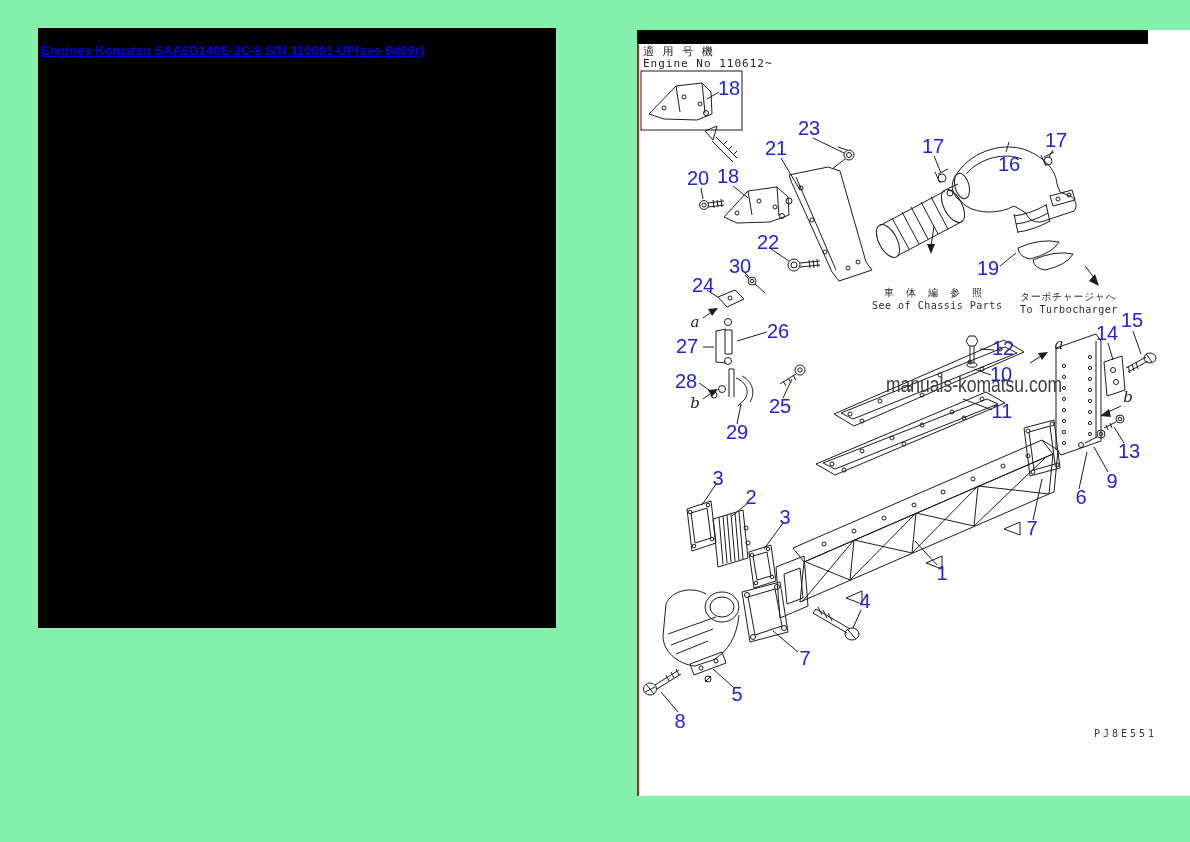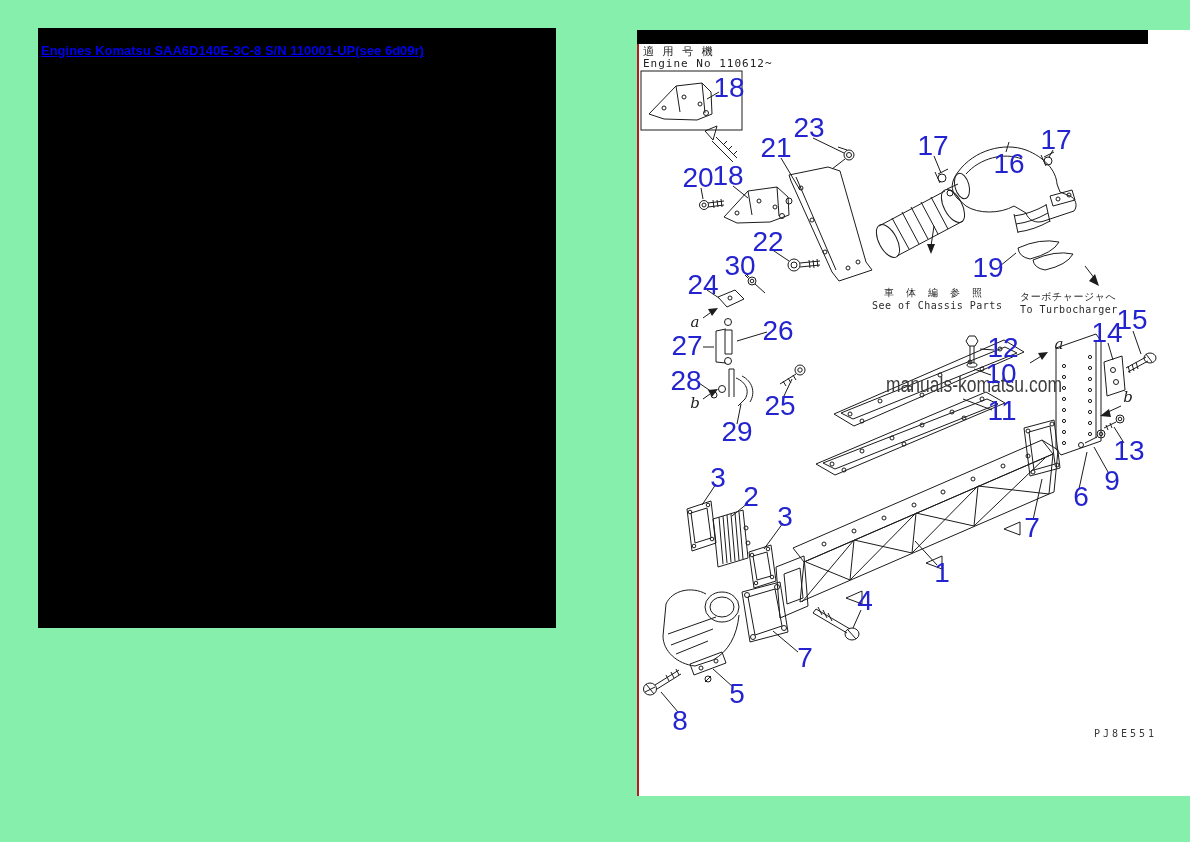--- a/index.html
+++ b/index.html
@@ -16,21 +16,21 @@
         font-family:"DejaVu Sans Mono",monospace;font-size:11px;line-height:12px;letter-spacing:1px;}
   svg.art{position:absolute;left:0;top:0;pointer-events:none;}
   .art path,.art rect,.art circle,.art ellipse{stroke:#1c1c1c;fill:none;stroke-width:1;}
   .art .fill{fill:#1c1c1c;stroke:none;}
   .art text{stroke:none;}
   .cap-jp{fill:#2a2a2a;font-family:"DejaVu Sans Mono",monospace;font-size:10px;letter-spacing:3px;}
   .cap{fill:#2a2a2a;font-family:"DejaVu Sans Mono",monospace;font-size:10px;letter-spacing:.5px;}
   .wm{fill:#3e3e3e;font-family:"Liberation Sans",sans-serif;font-size:22px;}
   .code{fill:#3a3a3a;font-family:"DejaVu Sans Mono",monospace;font-size:10px;letter-spacing:3px;}
   .callout{position:absolute;transform:translate(-50%,-50%);color:var(--callout,#2323cf);
-        font-family:"Liberation Sans",sans-serif;font-size:28px;line-height:1;}
+        font-family:"Liberation Sans",sans-serif;font-size:20px;line-height:1;}
   .view-letter{position:absolute;transform:translate(-50%,-50%);color:#1c1c1c;
         font-family:"DejaVu Serif",serif;font-style:italic;font-size:15px;line-height:1;}
 </style>
 </head>
 <body>
 
 <div class="page">
 
   <div class="left-panel">
     <a class="model-link" href="#">Engines Komatsu SAA6D140E-3C-8 S/N 110001-UP(see 6d09r)</a>

